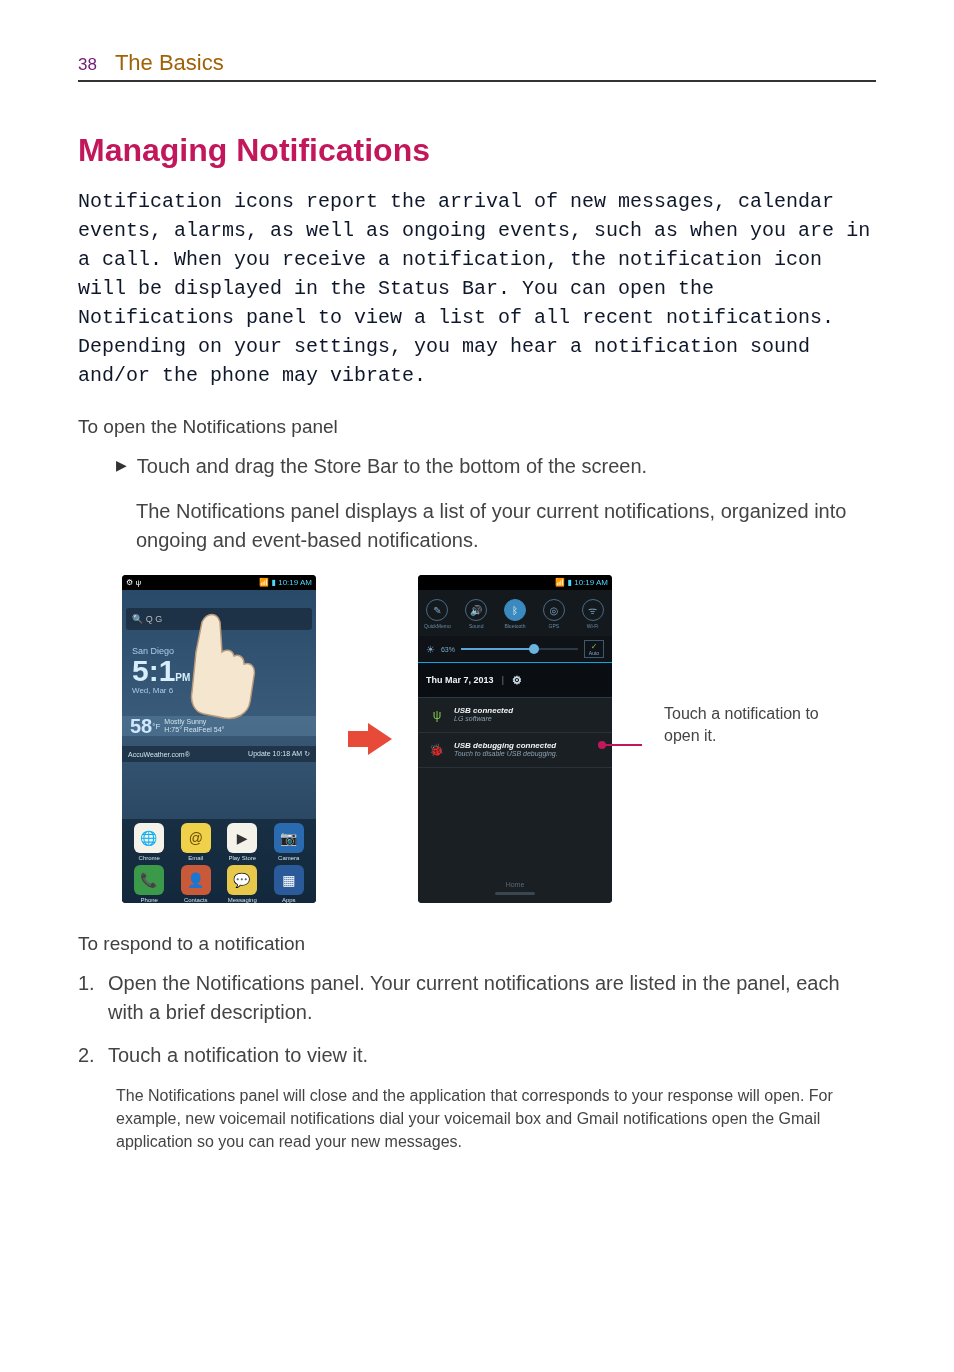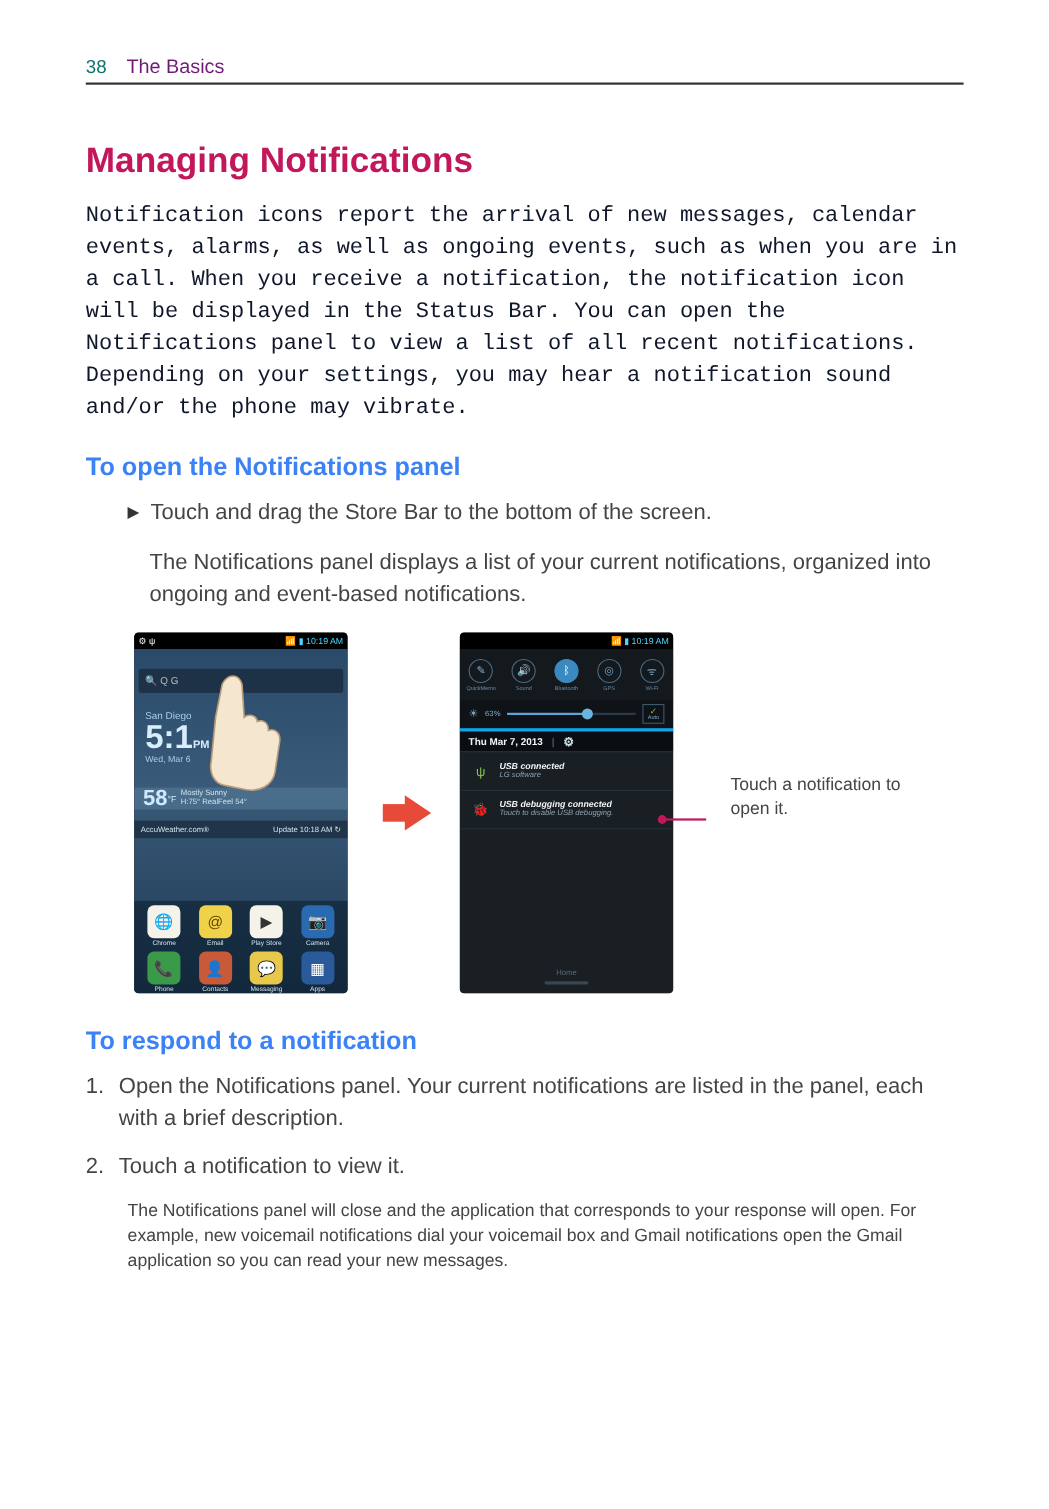--- a/index.html
+++ b/index.html
@@ -15,43 +15,43 @@
   .header-row {
     display: flex;
     align-items: baseline;
     gap: 18px;
     border-bottom: 2px solid #333;
     padding-bottom: 4px;
     margin-bottom: 50px;
   }
   .page-num {
     font-size: 17px;
-    color: #0f766e;
+    color: #701a75;
   }
   .chapter {
-    font-size: 18px;
-    color: #701a75;
+    font-size: 22px;
+    color: #a16207;
   }
   h1.title {
     color: #c2185b;
     font-size: 32px;
     font-weight: bold;
     margin-bottom: 18px;
   }
   .body-text {
     font-size: 20px;
     line-height: 1.45;
     color: #0f172a;
     margin-bottom: 22px;
     font-family: Liberation Mono, monospace;
   }
   h2.sub {
-    color: #3b82f6;
-    font-size: 23px;
-    font-weight: bold;
+    color: #404040;
+    font-size: 19px;
+    font-weight: normal;
     margin-top: 26px;
     margin-bottom: 14px;
   }
   .bullet-row {
     display: flex;
     align-items: flex-start;
     gap: 10px;
     margin-left: 38px;
     margin-bottom: 16px;
   }
@@ -171,23 +171,23 @@
     height:26px; background:#0f1318; display:flex; align-items:center;
     padding:0 8px; gap:6px;
   }
   .bright-icon { color:#7da8c8; font-size:10px; }
   .bright-pct { color:#7da8c8; font-size:7px; }
   .slider-track { flex:1; height:2px; background:#2a3a46; position:relative; }
   .slider-fill { position:absolute; left:0; top:0; height:2px; width:60%; background:#5aa6d8; }
   .slider-thumb { position:absolute; left:58%; top:-4px; width:10px;height:10px;border-radius:50%;background:#6ab4e0; }
   .auto-box { width:20px;height:18px;border:1px solid #3a5a70;color:#7da8c8;font-size:8px;display:flex;flex-direction:column;align-items:center;justify-content:center;line-height:1; }
   .date-row {
-    height:22px; background:#0a0e12; color:#eef4f8; font-size:9px; font-weight:bold;
+    height:36px; background:#0a0e12; color:#eef4f8; font-size:9px; font-weight:bold;
     display:flex; align-items:center; padding:0 8px; gap:8px;
-    border-top:3px solid #0ea5e9; border-bottom:1px solid #2a3a46;
+    border-top:1px solid #0ea5e9; border-bottom:1px solid #2a3a46;
   }
   .date-row .gear { color:#cfe0ea; font-size:11px; }
   .notif {
     display:flex; align-items:flex-start; gap:8px; padding:8px 10px;
     border-bottom:1px solid #2a3038;
   }
   .notif-icon {
     width:18px;height:18px; color:#7fc24a; font-size:12px;
     display:flex;align-items:center;justify-content:center;
   }

